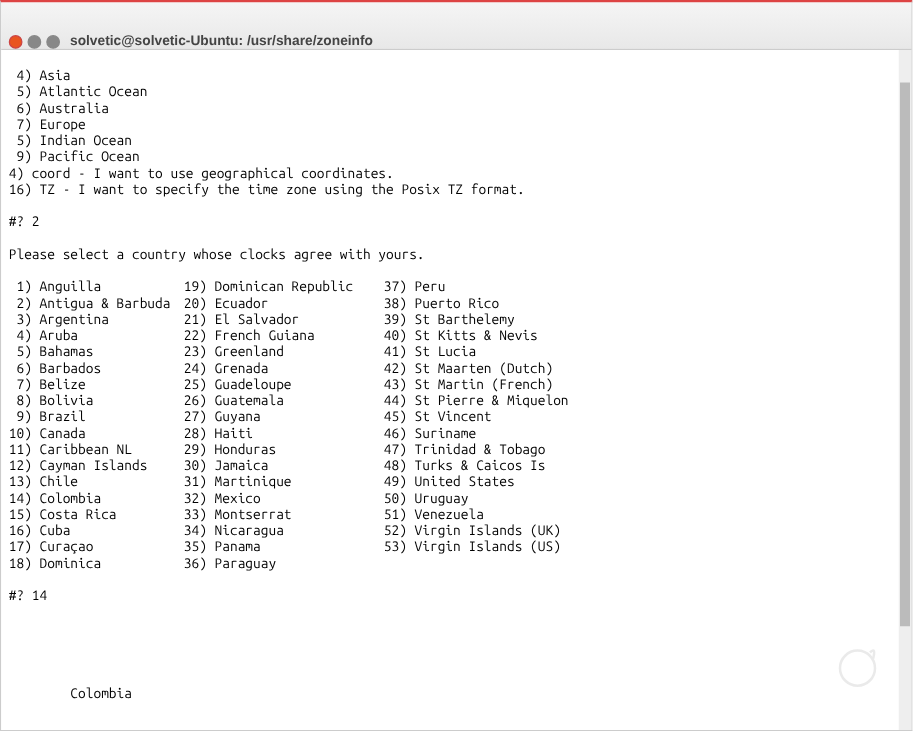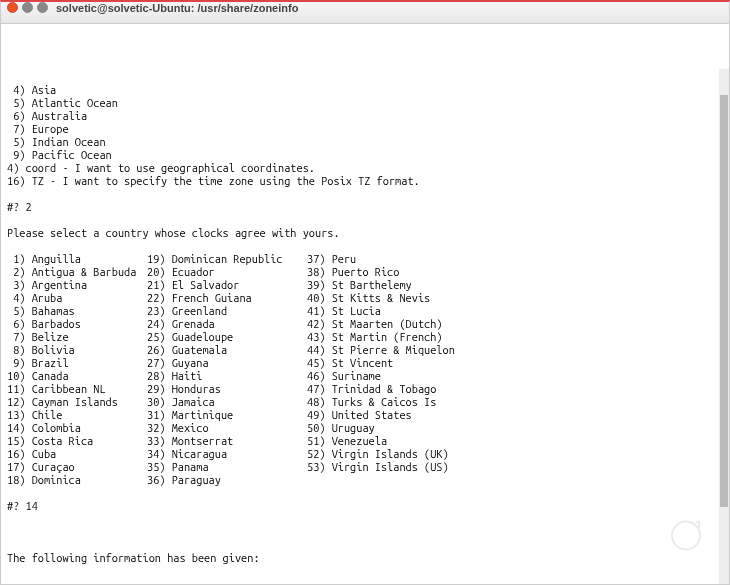--- a/index.html
+++ b/index.html
@@ -1,24 +1,24 @@
 <!DOCTYPE html>
 <html><head>
 <meta charset="utf-8">
 <style>
 * { margin: 0; padding: 0; box-sizing: border-box; }
 body { background: #f0f0f0; width: 730px; height: 585px; overflow: hidden; font-family: sans-serif; }
 .window { width: 100%; height: 100%; background: #fff; border: 1px solid #ccc; border-top: 2px solid #d44; display: flex; flex-direction: column; }
-.titlebar { height: 22px; background: linear-gradient(#f5f5f5,#e8e8e8); display: flex; align-items: flex-start; padding: 0 6px; border-bottom: 1px solid #ccc; }
+.titlebar { height: 38px; background: linear-gradient(#f5f5f5,#e8e8e8); display: flex; align-items: flex-end; padding: 0 6px; border-bottom: 1px solid #ccc; }
 .btns { display: flex; gap: 4px; margin-right: 8px; }
 .wbtn { width: 11px; height: 11px; border-radius: 50%; border: 1px solid #888; }
 .wbtn.close { background: #e95420; border-color: #c44; }
 .wbtn.min, .wbtn.max { background: #888; }
 .title { font-size: 11px; font-weight: bold; color: #444; }
-.term { flex: 1; background: #fff; font-family: "Ubuntu Mono","DejaVu Sans Mono",monospace; font-size: 11px; line-height: 13px; color: #000; padding: 2px 6px; white-space: pre; overflow: hidden; position: relative; margin-top: 45px; }
+.term { flex: 1; background: #fff; font-family: "Ubuntu Mono","DejaVu Sans Mono",monospace; font-size: 11px; line-height: 13px; color: #000; padding: 2px 6px; white-space: pre; overflow: hidden; position: relative; }
 .row { display: flex; justify-content: space-between; }
 .col { white-space: pre; }
 .c1 { width: 140px; }
 .c2 { width: 160px; }
 .c3 { flex: 1; }
 .scroll { position: absolute; right: 0; top: 0; bottom: 0; width: 10px; background: #eee; }
 .thumb { background: #bbb; width: 8px; margin: 0 1px; height: 80%; }
 .wm { position: absolute; right: 18px; bottom: 10px; opacity: 0.2; }
 .wm svg { width: 50px; height: 50px; }
 </style>
@@ -35,21 +35,20 @@
     <div class="title">solvetic@solvetic-Ubuntu: /usr/share/zoneinfo</div>
   </div>
 
   <div class="term">
 <div id="continents"><div> 4) Asia</div><div> 5) Atlantic Ocean</div><div> 6) Australia</div><div> 7) Europe</div><div> 5) Indian Ocean</div><div> 9) Pacific Ocean</div><div>4) coord - I want to use geographical coordinates.</div><div>16) TZ - I want to specify the time zone using the Posix TZ format.</div></div>
 <div>#? 2</div>
 <div>Please select a country whose clocks agree with yours.</div>
 <div id="countries"><div class="row"><span class="col c1"> 1) Anguilla</span><span class="col c2">19) Dominican Republic</span><span class="col c3">37) Peru</span></div><div class="row"><span class="col c1"> 2) Antigua &amp; Barbuda</span><span class="col c2">20) Ecuador</span><span class="col c3">38) Puerto Rico</span></div><div class="row"><span class="col c1"> 3) Argentina</span><span class="col c2">21) El Salvador</span><span class="col c3">39) St Barthelemy</span></div><div class="row"><span class="col c1"> 4) Aruba</span><span class="col c2">22) French Guiana</span><span class="col c3">40) St Kitts &amp; Nevis</span></div><div class="row"><span class="col c1"> 5) Bahamas</span><span class="col c2">23) Greenland</span><span class="col c3">41) St Lucia</span></div><div class="row"><span class="col c1"> 6) Barbados</span><span class="col c2">24) Grenada</span><span class="col c3">42) St Maarten (Dutch)</span></div><div class="row"><span class="col c1"> 7) Belize</span><span class="col c2">25) Guadeloupe</span><span class="col c3">43) St Martin (French)</span></div><div class="row"><span class="col c1"> 8) Bolivia</span><span class="col c2">26) Guatemala</span><span class="col c3">44) St Pierre &amp; Miquelon</span></div><div class="row"><span class="col c1"> 9) Brazil</span><span class="col c2">27) Guyana</span><span class="col c3">45) St Vincent</span></div><div class="row"><span class="col c1">10) Canada</span><span class="col c2">28) Haiti</span><span class="col c3">46) Suriname</span></div><div class="row"><span class="col c1">11) Caribbean NL</span><span class="col c2">29) Honduras</span><span class="col c3">47) Trinidad &amp; Tobago</span></div><div class="row"><span class="col c1">12) Cayman Islands</span><span class="col c2">30) Jamaica</span><span class="col c3">48) Turks &amp; Caicos Is</span></div><div class="row"><span class="col c1">13) Chile</span><span class="col c2">31) Martinique</span><span class="col c3">49) United States</span></div><div class="row"><span class="col c1">14) Colombia</span><span class="col c2">32) Mexico</span><span class="col c3">50) Uruguay</span></div><div class="row"><span class="col c1">15) Costa Rica</span><span class="col c2">33) Montserrat</span><span class="col c3">51) Venezuela</span></div><div class="row"><span class="col c1">16) Cuba</span><span class="col c2">34) Nicaragua</span><span class="col c3">52) Virgin Islands (UK)</span></div><div class="row"><span class="col c1">17) Curaçao</span><span class="col c2">35) Panama</span><span class="col c3">53) Virgin Islands (US)</span></div><div class="row"><span class="col c1">18) Dominica</span><span class="col c2">36) Paraguay</span><span class="col c3"></span></div></div>
 <div>#? 14</div>
 <div> </div>
-<div>The following information has been given:</div>
 <div> </div>
 <div>        Colombia</div>
 
 
 
 
 
 
 
 

